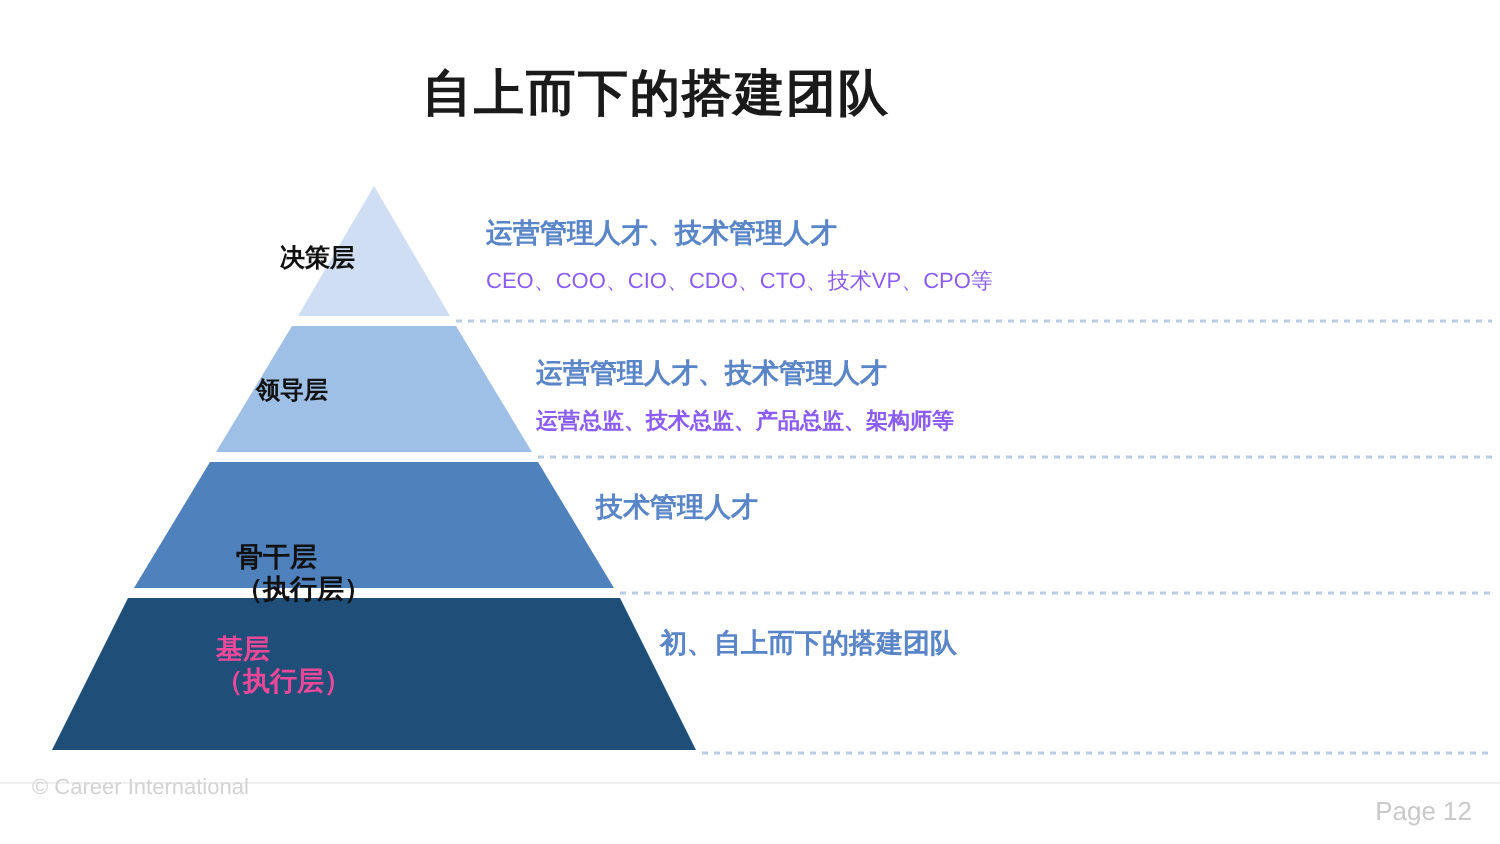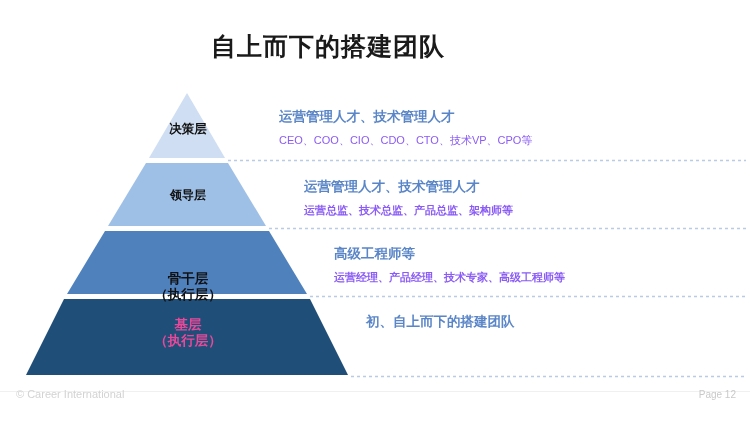--- a/index.html
+++ b/index.html
@@ -42,21 +42,20 @@
     height: 422px;
   }
   .pyr-svg {
     position: absolute;
     left: 0;
     top: 0;
   }
   
   .tier-label {
     position: absolute;
-    text-align: center;
     color: #111111;
     font-weight: bold;
     line-height: 1.18;
     white-space: pre-line;
   }
   .tier-label.t0 {
     left: 140px; top: 122px; width: 96px;
     font-size: 12.5px;
   }
   .tier-label.t1 {
@@ -69,21 +68,20 @@
     margin-top: 23px;
   }
   .tier-label.t3 {
     left: 108px; top: 317px; width: 160px;
     font-size: 13.5px;
     color: #ec4899;
   }
   
   .desc-block {
     position: absolute;
-    margin-left: 36px;
   }
   .desc-head {
     font-size: 13.5px;
     font-weight: bold;
     color: #5a86c8;
     white-space: nowrap;
     margin-bottom: 7px;
   }
   .desc-body {
     font-size: 11px;
@@ -102,22 +100,22 @@
     position: absolute;
     left: 16px;
     bottom: 22px;
     font-size: 11px;
     color: #d3d3d3;
     white-space: nowrap;
   }
   .footer-right {
     position: absolute;
     right: 14px;
-    bottom: 22px;
-    font-size: 10px;
+    bottom: 9px;
+    font-size: 13px;
     color: #c9c9c9;
     white-space: nowrap;
   }
   .footer-rule {
     position: absolute;
     left: 0;
     bottom: 30px;
     width: 750px;
     height: 1px;
     background: #f0f0f0;
@@ -159,22 +157,21 @@
     <div class="desc-head">运营管理人才、技术管理人才</div>
     <div class="desc-body">CEO、COO、CIO、CDO、CTO、技术VP、CPO等</div>
   </div>
 
   <div class="desc-block db1">
     <div class="desc-head">运营管理人才、技术管理人才</div>
     <div class="desc-body bold">运营总监、技术总监、产品总监、架构师等</div>
   </div>
 
   <div class="desc-block db2">
-    <div class="desc-head">高级工程师等</div>
-    <div class="desc-body bold">运营经理、产品经理、技术专家、高级工程师等</div>
+    <div class="desc-head">技术管理人才</div>
   </div>
 
   <div class="desc-block db3">
     <div class="desc-head">初、自上而下的搭建团队</div>
   </div>
 
   <div class="footer-rule"></div>
   <div class="footer-left">© Career International</div>
   <div class="footer-right">Page 12</div>
 

